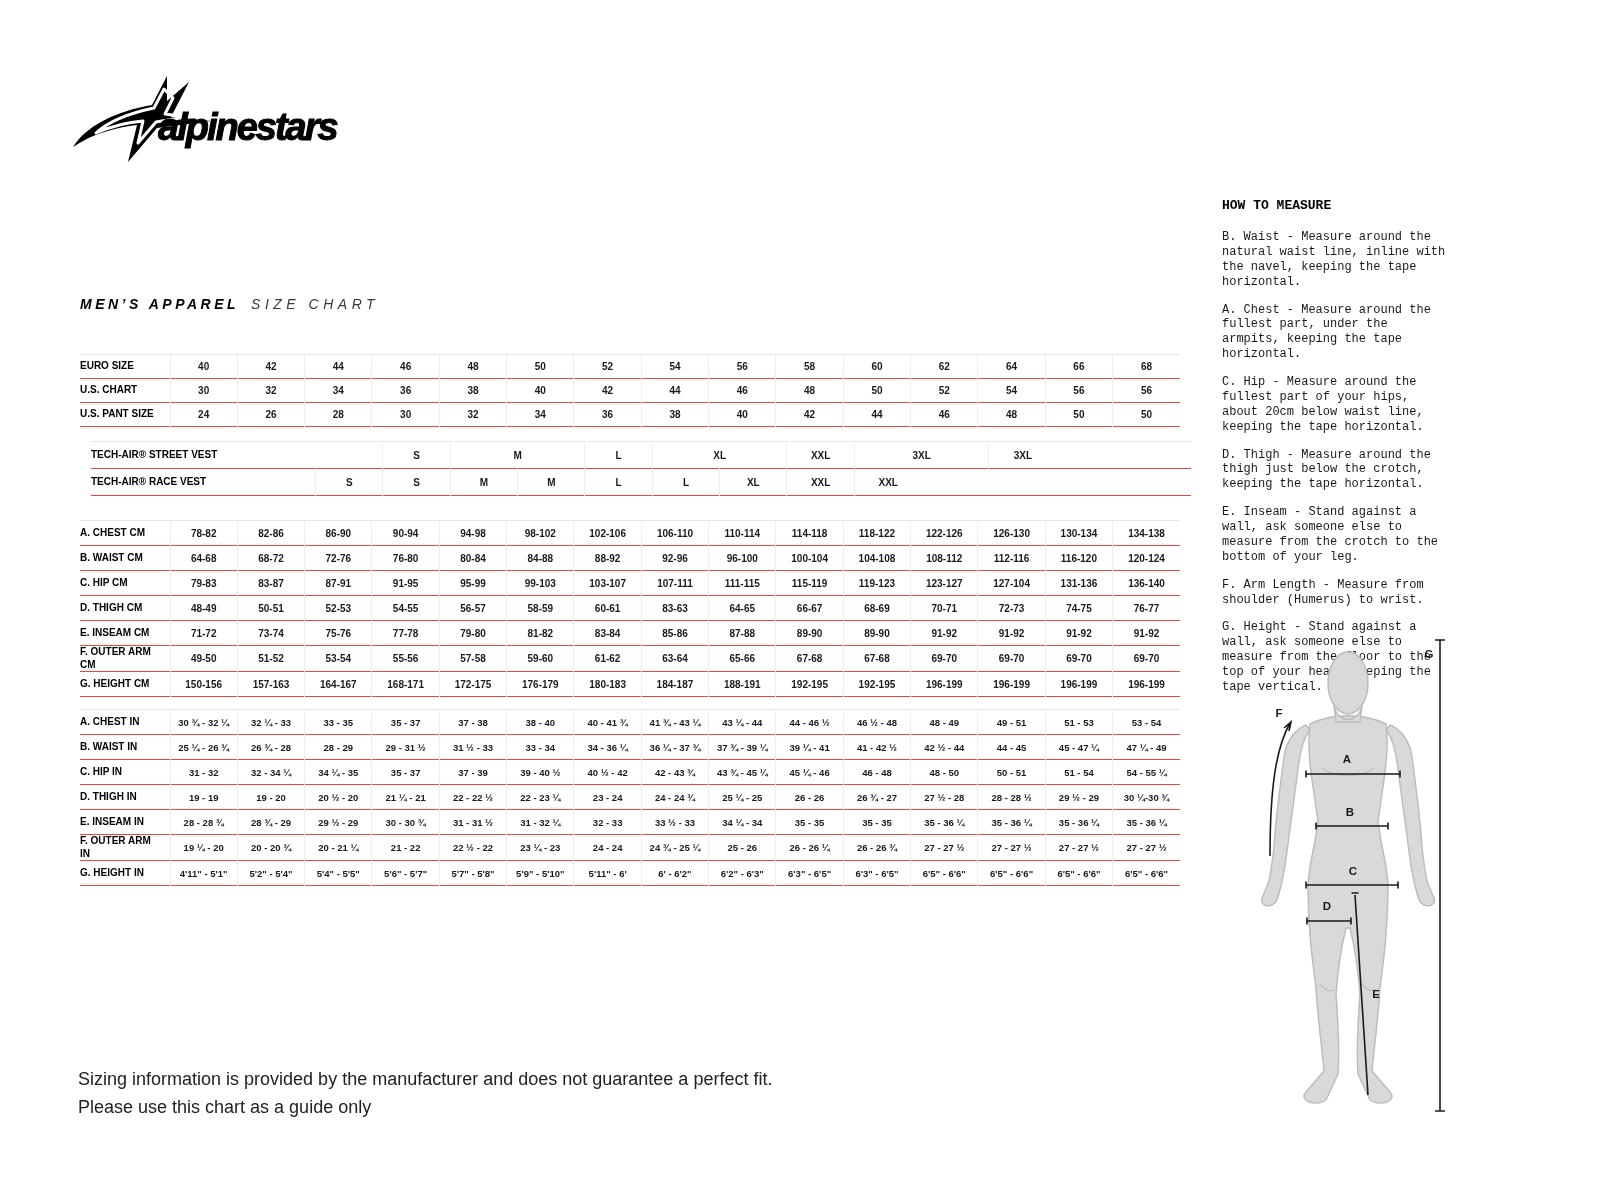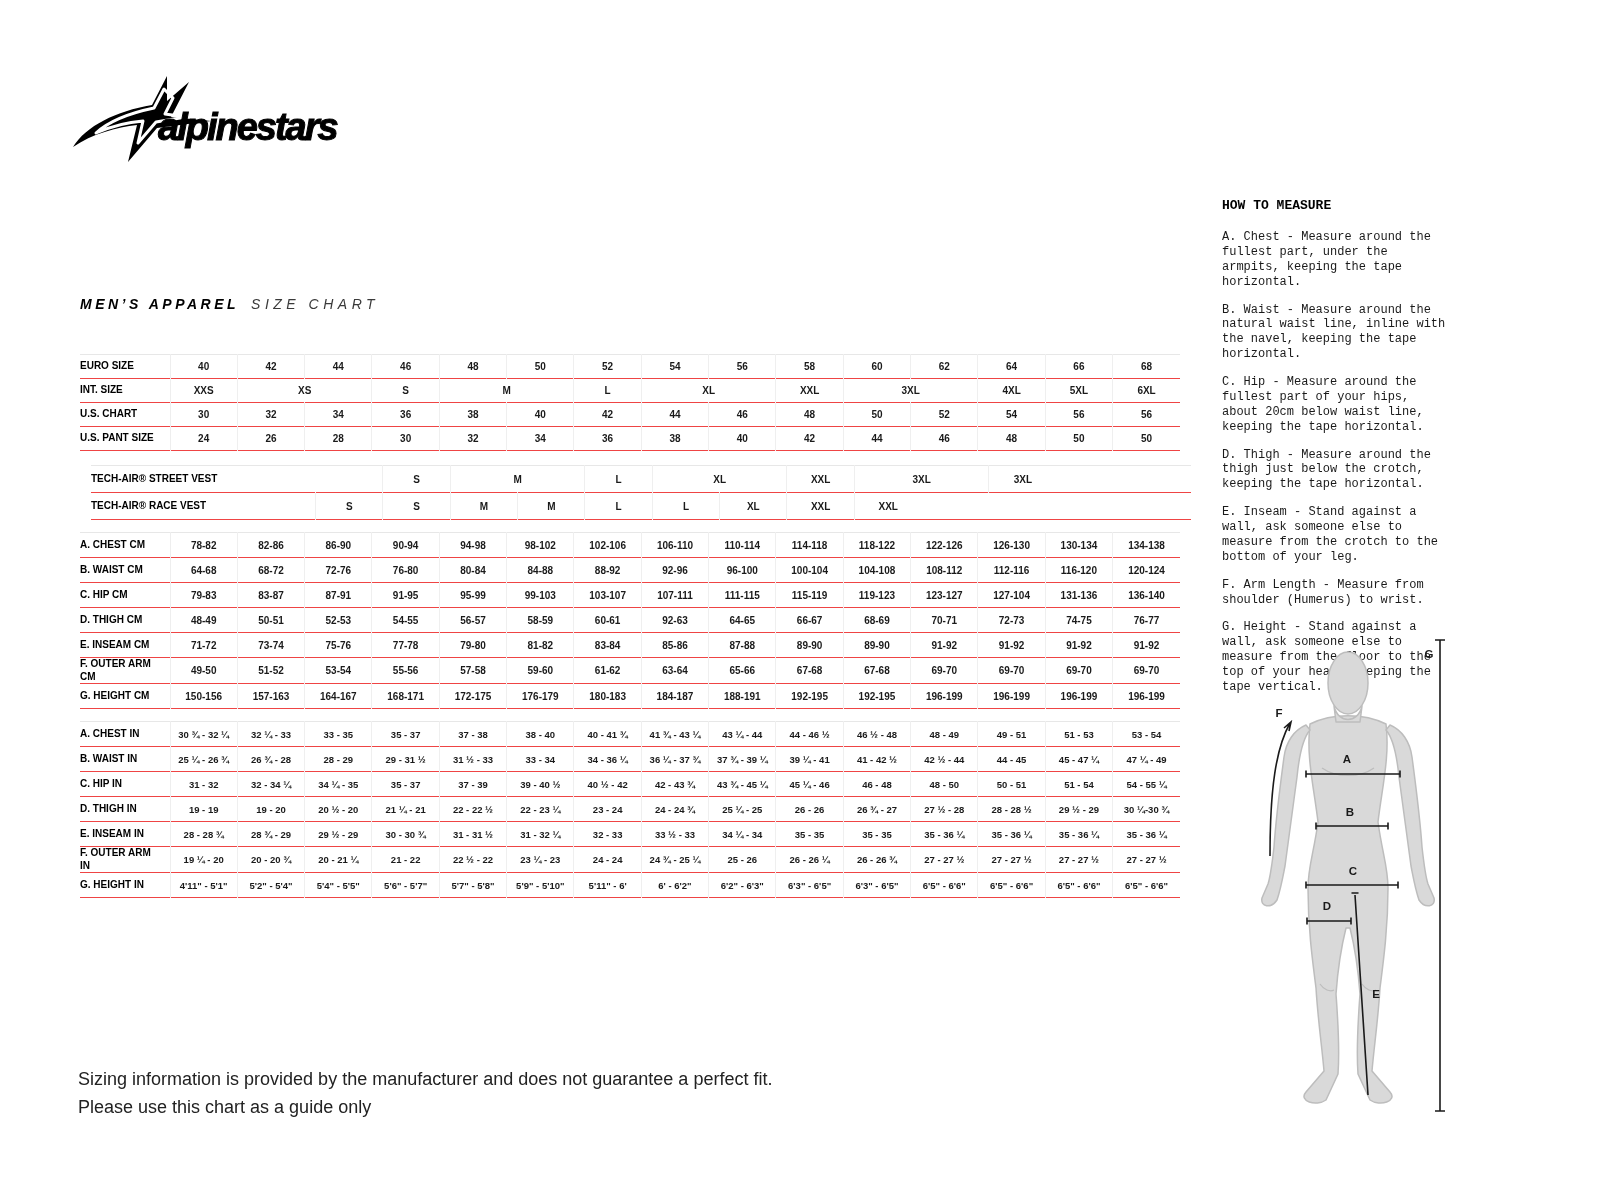--- a/index.html
+++ b/index.html
@@ -25,21 +25,21 @@
   .tech tr{height:27px;}
   .cm tr,.in tr{height:25px;}
   th{font-size:10px;font-weight:700;text-align:left;padding:0;white-space:pre;
      color:#000;border-right:1px solid #eeeeee;line-height:1.25;}
   .tech th{border-right:none;}
   td{font-size:10px;font-weight:700;text-align:center;color:#1a1a1a;padding:0;
      border-left:1px solid #efefef;white-space:nowrap;overflow:visible;}
   .in td{font-size:9.5px;}
   td.blank{border-left:none;border-right:none;}
   .tech{margin-top:14px;margin-left:11px;}
-  .cm{margin-top:12px;}
+  .cm{margin-top:24px;}
   .in{margin-top:12px;}
 
   
   .measure{left:1222px;top:198px;width:228px;font-family:Liberation Mono, monospace;}
   .measure h3{font-size:13px;font-weight:700;margin:0 0 17px 0;color:#000;}
   .measure p{font-size:12px;line-height:1.24;margin:0 0 13px 0;color:#1a1a1a;}
 
   
   .figure{left:1226px;top:626px;}
 
@@ -94,34 +94,20 @@
           <td>54</td>
           <td>56</td>
           <td>58</td>
           <td>60</td>
           <td>62</td>
           <td>64</td>
           <td>66</td>
           <td>68</td>
         </tr>
         <tr>
-          <th>INT. SIZE</th>
-          <td>XXS</td>
-          <td colspan="2">XS</td>
-          <td>S</td>
-          <td colspan="2">M</td>
-          <td>L</td>
-          <td colspan="2">XL</td>
-          <td>XXL</td>
-          <td colspan="2">3XL</td>
-          <td>4XL</td>
-          <td>5XL</td>
-          <td>6XL</td>
-        </tr>
-        <tr>
           <th>U.S. CHART</th>
           <td>30</td>
           <td>32</td>
           <td>34</td>
           <td>36</td>
           <td>38</td>
           <td>40</td>
           <td>42</td>
           <td>44</td>
           <td>46</td>
@@ -276,21 +262,21 @@
         </tr>
         <tr>
           <th>D. THIGH CM</th>
           <td>48-49</td>
           <td>50-51</td>
           <td>52-53</td>
           <td>54-55</td>
           <td>56-57</td>
           <td>58-59</td>
           <td>60-61</td>
-          <td>92-63</td>
+          <td>83-63</td>
           <td>64-65</td>
           <td>66-67</td>
           <td>68-69</td>
           <td>70-71</td>
           <td>72-73</td>
           <td>74-75</td>
           <td>76-77</td>
         </tr>
         <tr>
           <th>E. INSEAM CM</th>
@@ -495,22 +481,22 @@
           <td>6'5" - 6'6"</td>
           <td>6'5" - 6'6"</td>
           <td>6'5" - 6'6"</td>
         </tr>
       </tbody>
     </table>
 </div>
 
 <div class="abs measure">
   <h3>HOW TO MEASURE</h3>
+  <p>B. Waist - Measure around the natural waist line, inline with the navel, keeping the tape horizontal.</p>
   <p>A. Chest - Measure around the fullest part, under the armpits, keeping the tape horizontal.</p>
-  <p>B. Waist - Measure around the natural waist line, inline with the navel, keeping the tape horizontal.</p>
   <p>C. Hip - Measure around the fullest part of your hips, about 20cm below waist line, keeping the tape horizontal.</p>
   <p>D. Thigh - Measure around the thigh just below the crotch, keeping the tape horizontal.</p>
   <p>E. Inseam - Stand against a wall, ask someone else to measure from the crotch to the bottom of your leg.</p>
   <p>F. Arm Length - Measure from shoulder (Humerus) to wrist.</p>
   <p>G. Height - Stand against a wall, ask someone else to measure from the floor to the top of your head, keeping the tape vertical.</p>
 </div>
 
 <svg class="abs figure" width="244" height="494" viewBox="0 0 244 494">
   <g fill="#d9d9d9" stroke="#bdbdbd" stroke-width="1.5" stroke-linejoin="round">
 

